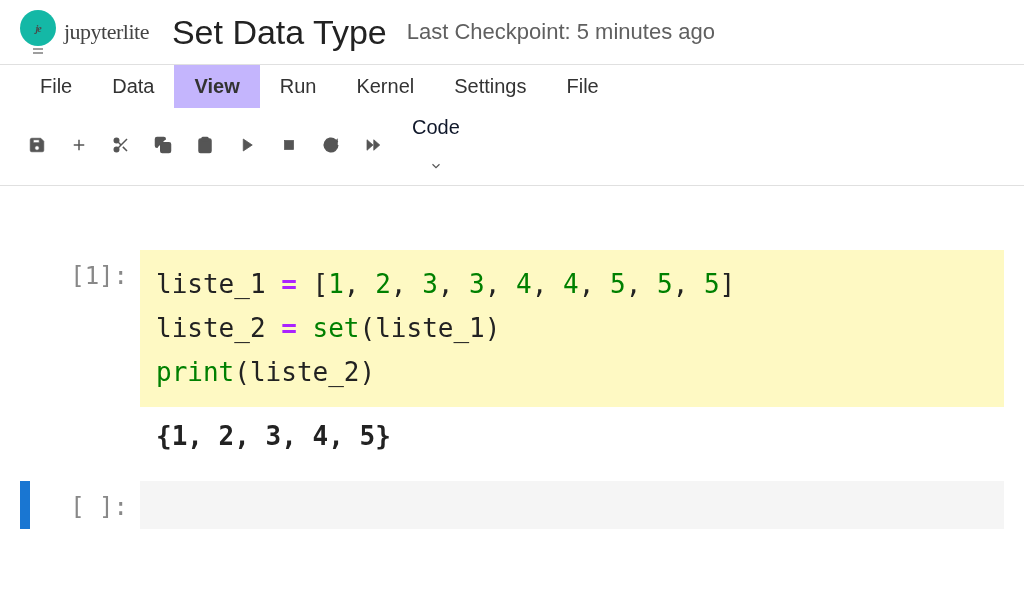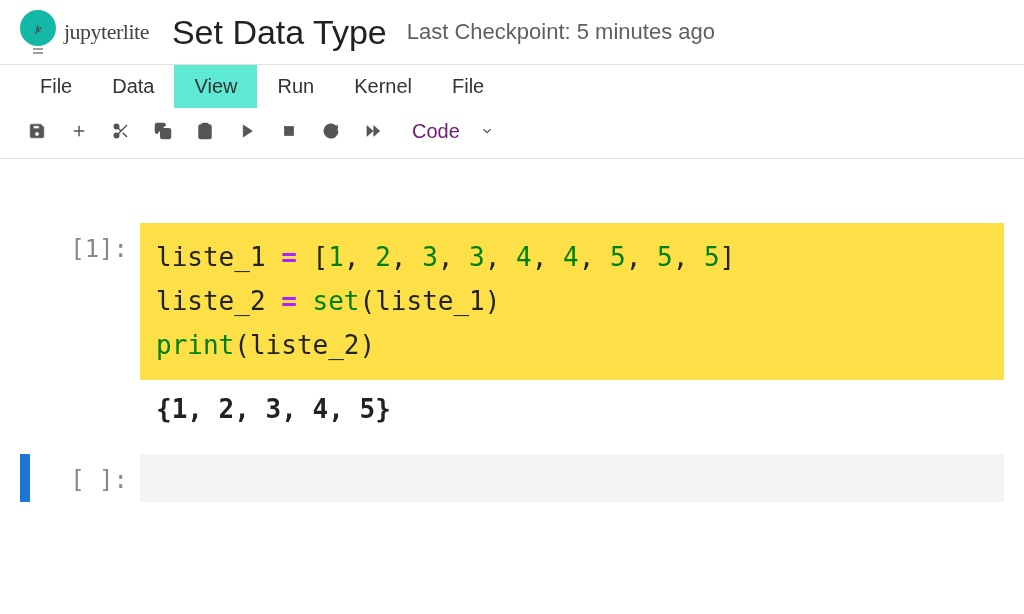--- a/index.html
+++ b/index.html
@@ -77,21 +77,22 @@
       border-bottom: 0;
       padding: 0 20px;
     }
     .menu-item {
       font-size: 20px;
       color: #333;
       padding: 10px 20px;
       cursor: pointer;
     }
     .menu-item.active {
-      background: #5eead4;
+      background: #c4b5fd;
+      font-weight: bold;
     }
     
     .toolbar {
       display: flex;
       align-items: center;
       padding: 6px 18px 10px;
       gap: 4px;
       border-bottom: 1px solid #e0e0e0;
       box-shadow: 0 1px 2px rgba(0,0,0,0.05);
     }
@@ -105,23 +106,24 @@
       cursor: pointer;
       margin: 0 2px;
     }
     .tool-btn svg { width: 18px; height: 18px; fill: currentColor; stroke: currentColor; }
     .cell-type {
       display: flex;
       align-items: center;
       gap: 20px;
       margin-left: 8px;
       font-size: 20px;
-      color: #701a75;
+      color: #0f172a;
       cursor: pointer;
       padding: 2px 8px;
+      flex-direction: column;
     }
     .cell-type svg { width: 14px; height: 14px; stroke: #555; fill: none; stroke-width: 2; }
     
     .notebook {
       background: #fff;
       padding: 64px 0 0 0;
     }
     .cell {
       display: flex;
       padding: 0 0 0 20px;
@@ -142,21 +144,21 @@
       font-family: "Consolas", "Menlo", monospace;
       font-size: 24px;
       color: #888;
       flex-shrink: 0;
     }
     .cell-body {
       flex: 1;
       margin-right: 20px;
     }
     .input-area {
-      background: #fde047;
+      background: #fef9c3;
       padding: 12px 16px;
       font-family: "Consolas", "Menlo", monospace;
       font-size: 26px;
       line-height: 1.7;
       white-space: pre;
     }
     .input-area .op   { color: #AA22FF; font-weight: bold; }
     .input-area .pn   { color: #222; }
     .input-area .num  { color: #008000; }
     .input-area .fn   { color: #008000; }
@@ -188,20 +190,21 @@
   <span class="title">Set Data Type</span>
   <span class="checkpoint">Last Checkpoint: 5 minutes ago</span>
 </div>
 
 <div class="menubar">
   <div class="menu-item">File</div>
   <div class="menu-item">Data</div>
   <div class="menu-item active">View</div>
   <div class="menu-item">Run</div>
   <div class="menu-item">Kernel</div>
+  <div class="menu-item">Settings</div>
   <div class="menu-item">File</div>
 </div>
 
 <div class="toolbar">
   <div class="tool-btn">
     <svg viewBox="0 0 24 24">
         <path d="M17 3H5a2 2 0 0 0-2 2v14a2 2 0 0 0 2 2h14a2 2 0 0 0 2-2V7l-4-4zM7 5h8v4H7V5zm5 14a3 3 0 1 1 0-6 3 3 0 0 1 0 6z"></path>
       </svg>
   </div>
   <div class="tool-btn">

